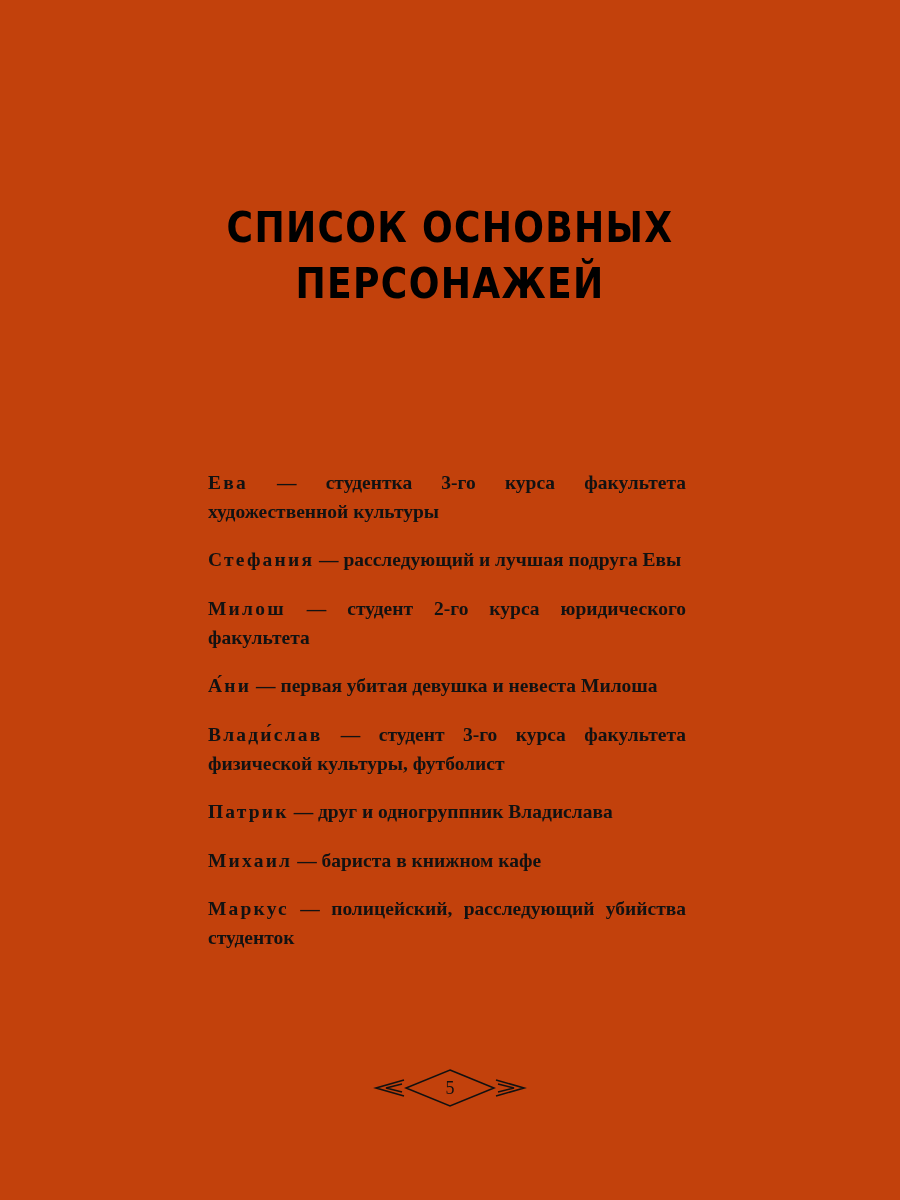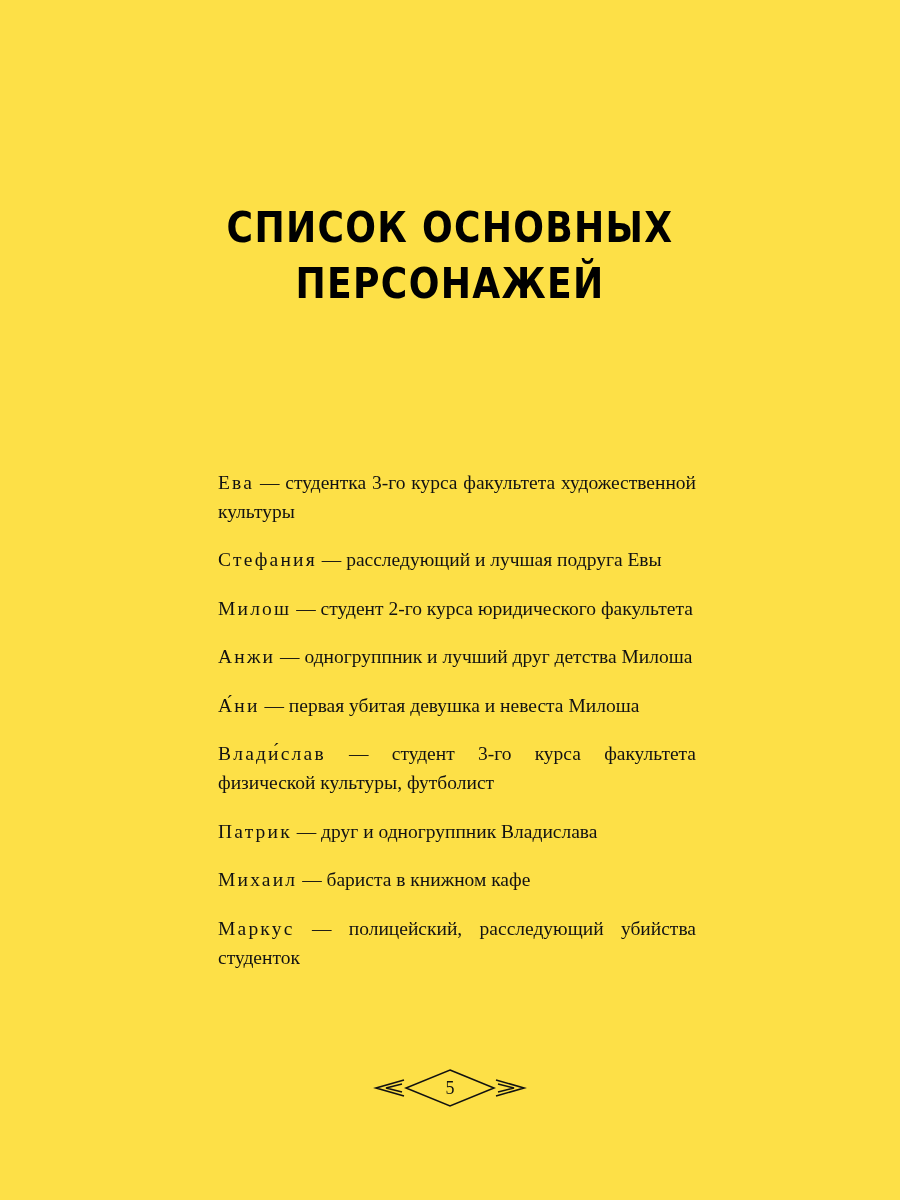--- a/index.html
+++ b/index.html
@@ -4,21 +4,21 @@
 <style>
   html, body {
     margin: 0;
     padding: 0;
     background: #ffffff;
   }
   .page {
     position: relative;
     width: 900px;
     height: 1200px;
-    background: #fde047;
+    background: #c2410c;
     overflow: hidden;
     font-family: "Liberation Serif", serif;
     color: #0b0b0b;
   }
 
   
   .title-block {
     position: absolute;
     left: 0;
     top: 200px;
@@ -34,23 +34,24 @@
     color: #000000;
     text-transform: uppercase;
     transform: scaleX(0.86);
     transform-origin: center;
     white-space: nowrap;
   }
 
   
   .char-list {
     position: absolute;
-    left: 218px;
+    left: 208px;
     top: 448px;
     width: 478px;
+    font-weight: bold;
   }
   .char-entry {
     font-family: "Liberation Serif", serif;
     font-size: 19.5px;
     line-height: 29px;
     text-align: justify;
     margin-bottom: 18px;
     color: #121212;
   }
   .char-entry:last-child {
@@ -126,23 +127,20 @@
     </p>
 
     <p class="char-entry">
       <span class="nm">Стефания</span><span class="dash"> — </span><span>расследующий и лучшая подруга Евы</span>
     </p>
 
     <p class="char-entry">
       <span class="nm">Милош</span><span class="dash"> — </span><span>студент 2-го курса юридического факультета</span>
     </p>
 
-    <p class="char-entry">
-      <span class="nm">Анжи</span><span class="dash"> — </span><span>одногруппник и лучший друг детства Милоша</span>
-    </p>
 
     <p class="char-entry">
       <span class="nm">А́ни</span><span class="dash"> — </span><span>первая убитая девушка и невеста Милоша</span>
     </p>
 
     <p class="char-entry">
       <span class="nm">Влади́слав</span><span class="dash"> — </span><span>студент 3-го курса факультета физической культуры, футболист</span>
     </p>
 
     <p class="char-entry">

